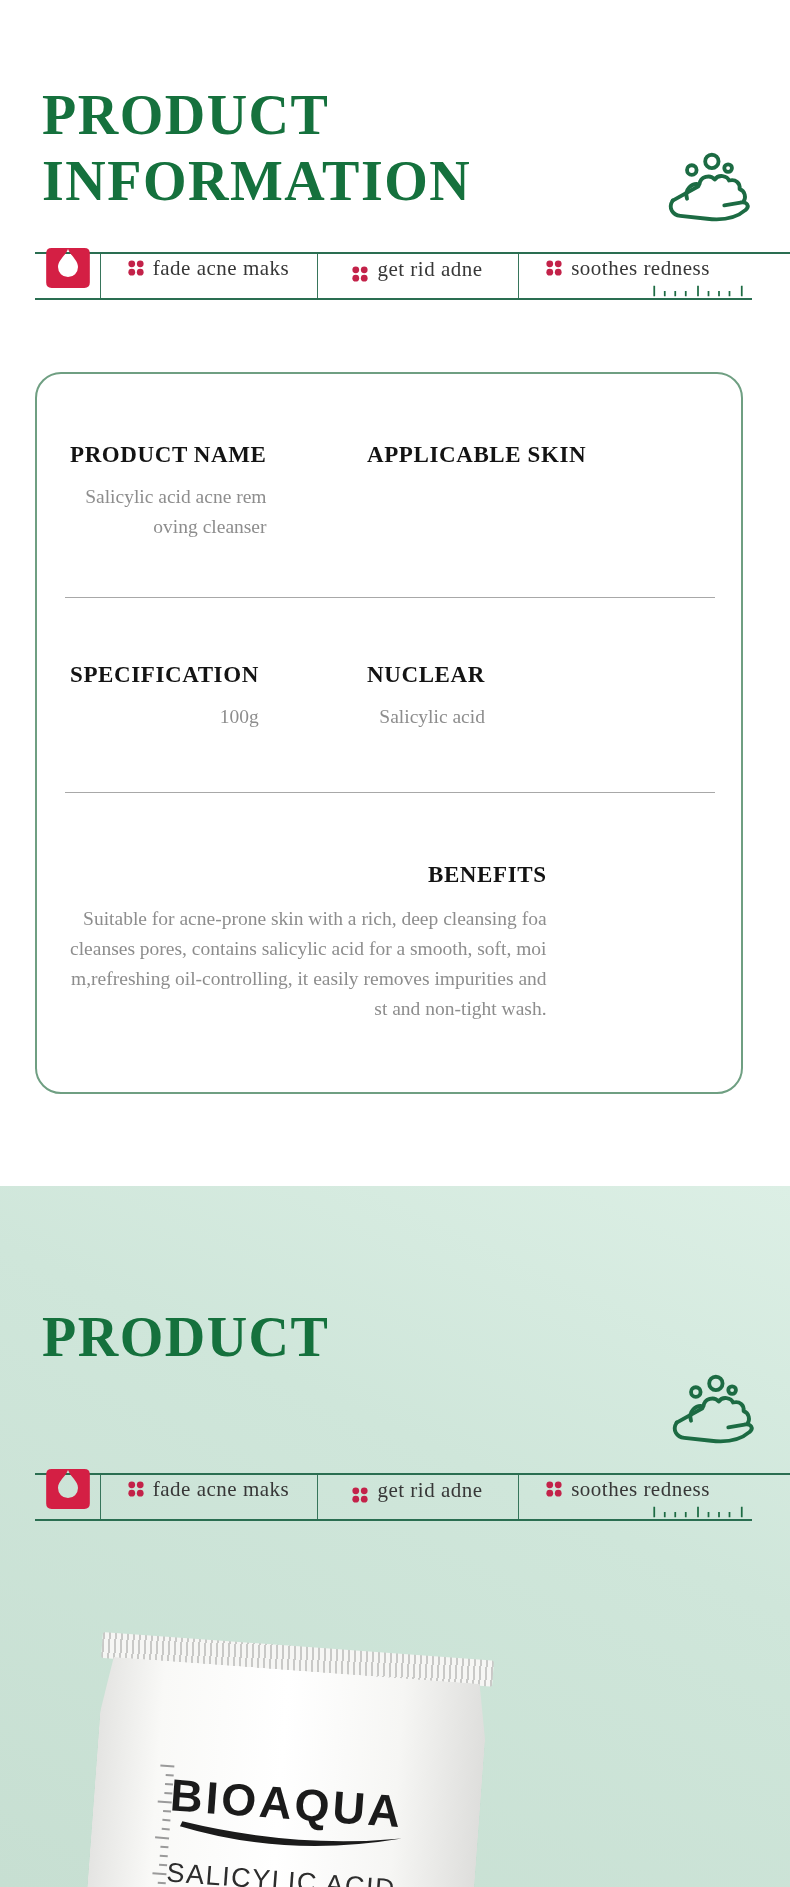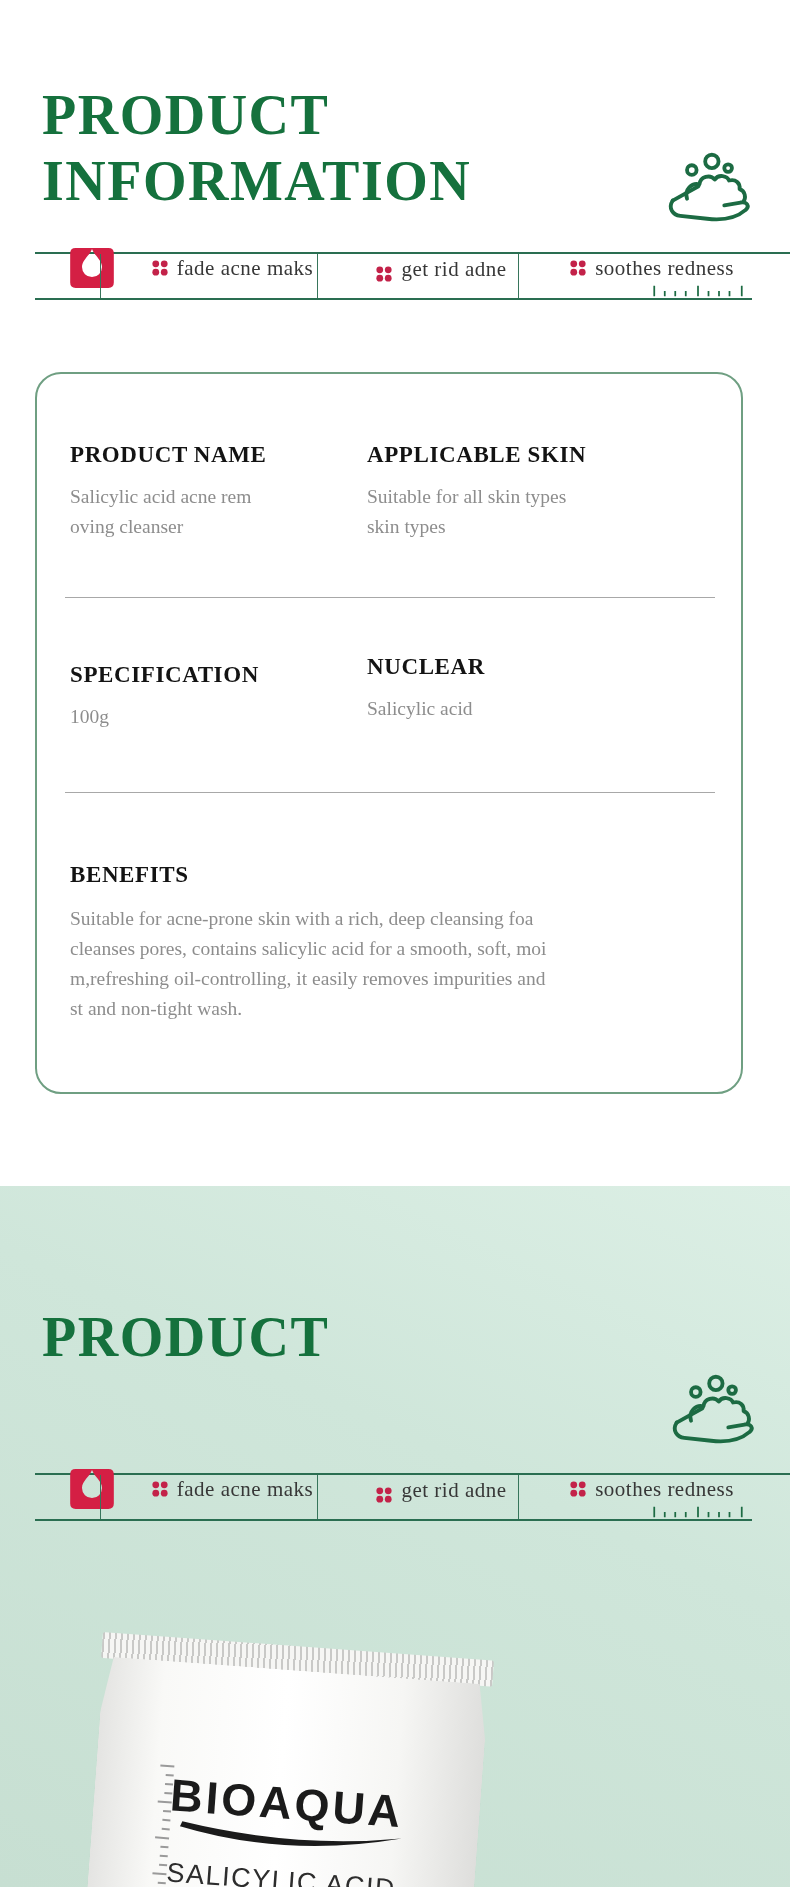--- a/index.html
+++ b/index.html
@@ -15,40 +15,40 @@
   }
   .hand-icon{position:absolute;width:86px;height:100px;}
   .feature-bar{
     position:absolute;left:35px;right:0;height:46px;
     border-top:2px solid #2a6e51;
   }
   .feature-bar .bar-bottom{
     position:absolute;left:0;top:44px;height:2px;width:717px;background:#2a6e51;
   }
   .bar-cell{
-    position:absolute;top:0;height:28px;display:flex;align-items:center;justify-content:center;gap:9px;padding-left:24px;
+    position:absolute;top:0;height:28px;display:flex;align-items:center;justify-content:center;gap:9px;
   }
   .cell-divider{position:absolute;top:0;height:44px;width:1px;background:#37755b;}
   .logo-cell{left:0;width:65px;}
   .cell-a{left:65px;width:217px;}
   .cell-b{left:282px;width:201px;align-items:flex-end;}
   .cell-c{left:483px;width:220px;}
   .feature-label{
     color:#373737;font-size:21px;letter-spacing:0.5px;white-space:nowrap;
     font-family:"Liberation Serif",serif;
   }
   .dots{display:inline-block;width:16px;height:16px;flex:0 0 16px;}
   .ruler-ticks{position:absolute;right:40px;top:30px;width:104px;height:14px;}
   
   .section-info{position:absolute;left:0;top:0;width:790px;height:1186px;background:#ffffff;}
   .info-card{
     position:absolute;left:35px;top:372px;width:708px;height:722px;
     border:2px solid #6f9f82;border-radius:26px;background:#fff;box-sizing:border-box;
   }
-  .field{position:absolute;}
+  .field{position:absolute;text-align:right;}
   .field-label{
     color:#131313;font-size:23px;font-weight:700;letter-spacing:0.6px;
     font-family:"Liberation Serif",serif;
   }
   .field-value{margin-top:14px;color:#8d8d8d;font-size:19.5px;line-height:30px;}
   .card-divider{position:absolute;left:28px;right:26px;height:1px;background:#a8a8a8;}
   .benefit-lines{margin-top:16px;color:#8d8d8d;font-size:19.5px;line-height:30px;}
   
   .section-showcase{
     position:absolute;left:0;top:1186px;width:790px;height:701px;
@@ -182,36 +182,32 @@
       <div class="field" style="left:33px;top:68px;">
         <div class="field-label">PRODUCT NAME</div>
         <div class="field-value">
           <div>Salicylic acid acne rem</div>
           <div>oving cleanser</div>
         </div>
       </div>
 
       <div class="field" style="left:330px;top:68px;">
         <div class="field-label">APPLICABLE SKIN</div>
-        <div class="field-value">
-          <div>Suitable for all skin types</div>
-          <div>skin types</div>
-        </div>
       </div>
 
       <div class="card-divider" style="top:223px;"></div>
 
       <div class="field" style="left:33px;top:288px;">
         <div class="field-label">SPECIFICATION</div>
         <div class="field-value">
           <div>100g</div>
         </div>
       </div>
 
-      <div class="field" style="left:330px;top:280px;">
+      <div class="field" style="left:330px;top:288px;">
         <div class="field-label">NUCLEAR</div>
         <div class="field-value">
           <div>Salicylic acid</div>
         </div>
       </div>
 
       <div class="card-divider" style="top:418px;"></div>
 
       <div class="field" style="left:33px;top:488px;">
         <div class="field-label">BENEFITS</div>

